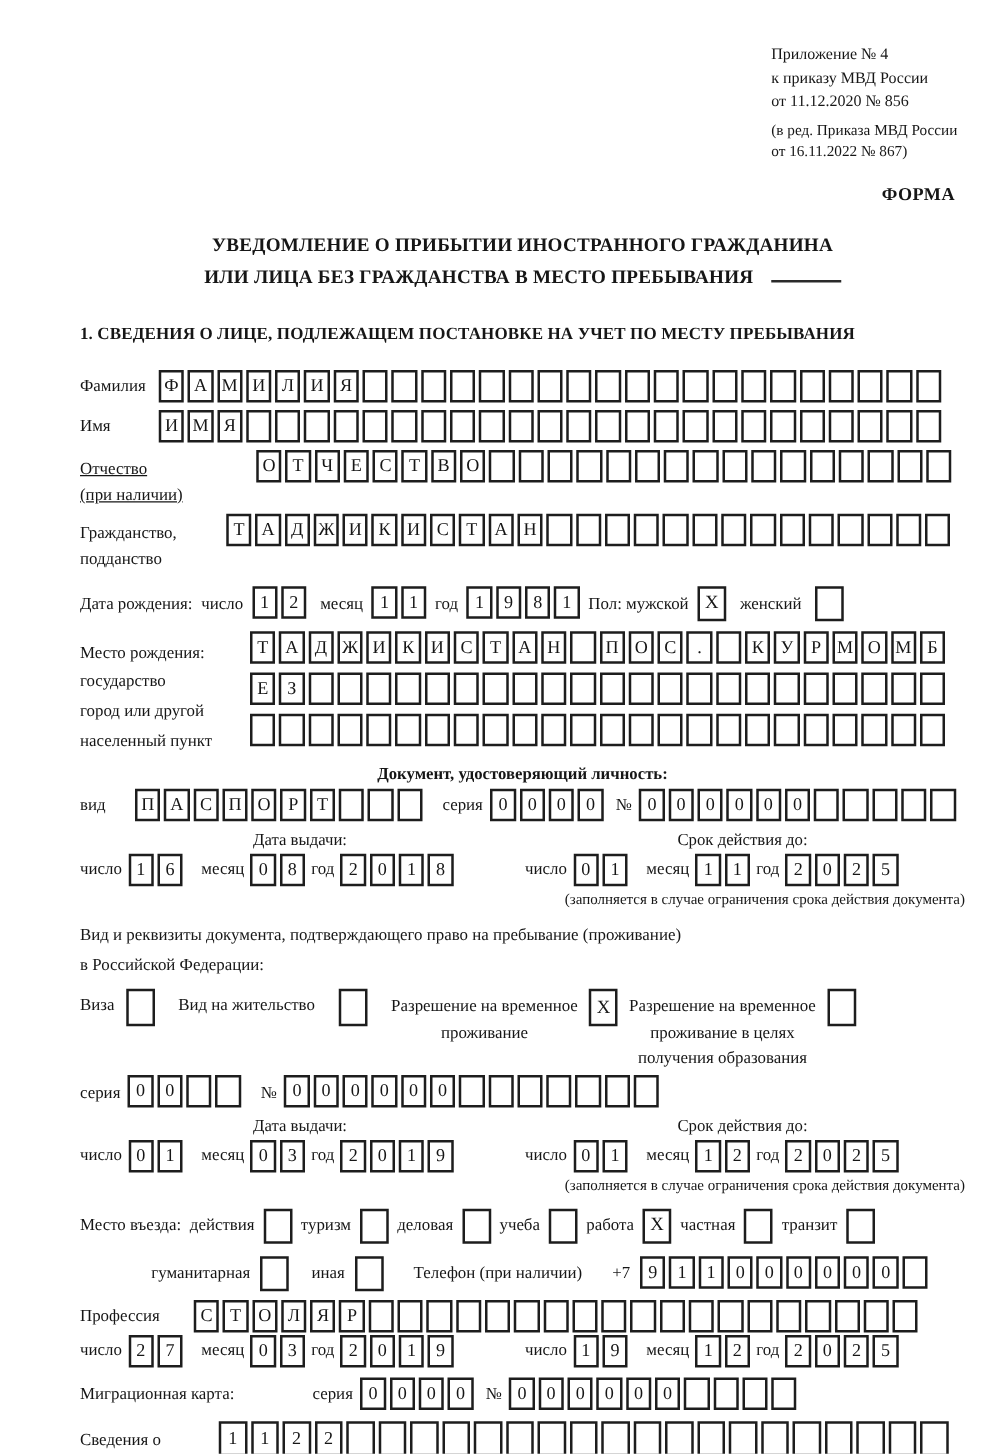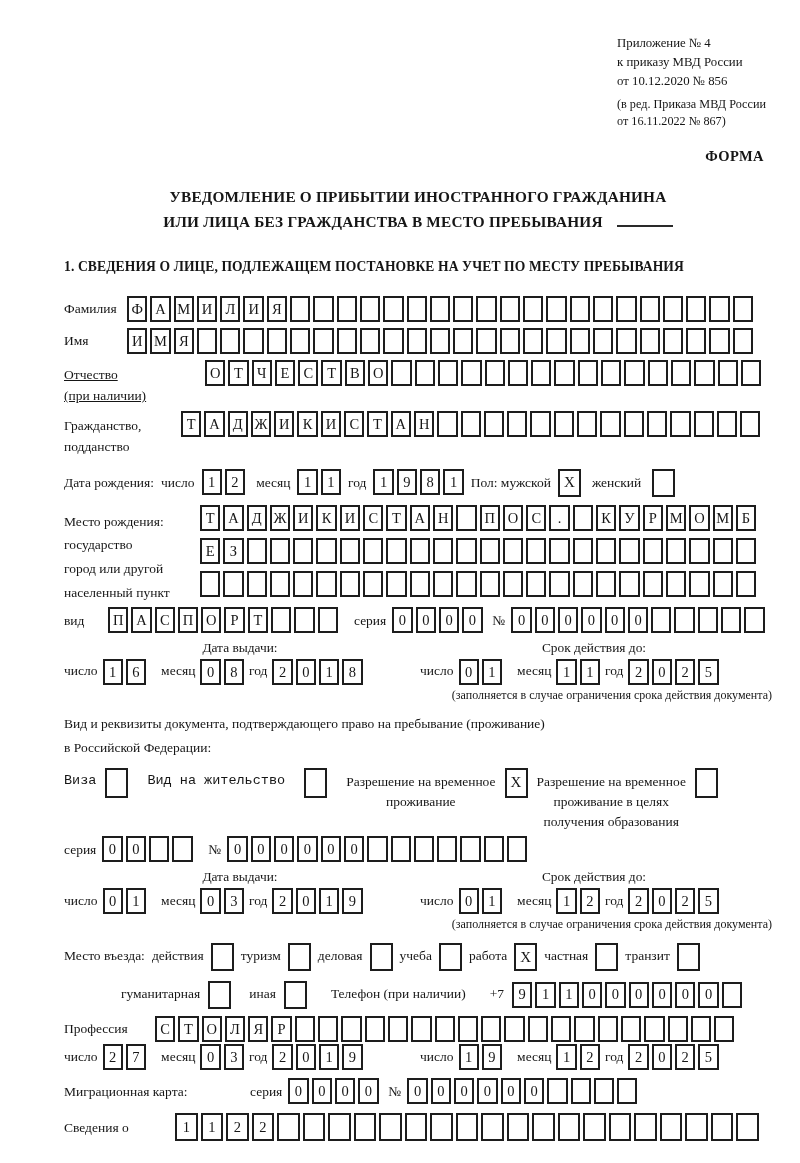--- a/index.html
+++ b/index.html
@@ -54,36 +54,36 @@
   .dh1 { width:352px; text-align:center; }
   .dh2 { flex:1; text-align:center; }
   .daterow { display:flex; align-items:flex-start; margin-top:2px; }
   .dgroup { display:flex; align-items:center; gap:5px; }
   .dgroup .t { white-space:nowrap; }
   .dg-l { width:352px; }
   .dg-r { margin-left:4px; }
   .note-r { text-align:right; font-size:12px; margin-top:3px; }
 
   .permit-row { display:flex; align-items:flex-start; margin-top:6px; gap:9px; }
-  .permit-row .t { padding-top:6px; white-space:nowrap;font-family:Liberation Mono, monospace; }
+  .permit-row .t { padding-top:6px; white-space:nowrap; }
   .stack { text-align:center; line-height:1.5; padding-top:5px; }
 
   .purpose-row { display:flex; align-items:center; gap:7px; margin-top:10px; flex-wrap:nowrap; }
   .purpose-row .t, .purpose2-row .t { white-space:nowrap; }
   .purpose2-row { display:flex; align-items:center; gap:8px; margin-top:9px; margin-left:57px; }
 </style>
 </head>
 <body>
 
 <div class="page">
 
   <div class="annex">
     <div>Приложение № 4</div>
     <div>к приказу МВД России</div>
-    <div>от 10.12.2020 № 856</div>
+    <div>от 11.12.2020 № 856</div>
     <div class="amend">
       <div>(в ред. Приказа МВД России</div>
       <div>от 16.11.2022 № 867)</div>
     </div>
   </div>
 
   <div class="forma">ФОРМА</div>
 
   <div class="title">
     <div>УВЕДОМЛЕНИЕ О ПРИБЫТИИ ИНОСТРАННОГО ГРАЖДАНИНА</div>
@@ -334,20 +334,21 @@
           <div class="cell"></div>
           <div class="cell"></div>
           <div class="cell"></div>
           <div class="cell"></div>
           <div class="cell"></div>
           <div class="cell"></div>
         </div>
     </div>
   </div>
 
+  <div class="center-bold" style="margin-top:7px;">Документ, удостоверяющий личность:</div>
 
   <div class="row inline" style="margin-top:3px; gap:6px;">
     <span class="t" style="width:38px;">вид</span>
     <div class="cells">
         <div class="cell">П</div>
         <div class="cell">А</div>
         <div class="cell">С</div>
         <div class="cell">П</div>
         <div class="cell">О</div>
         <div class="cell">Р</div>

